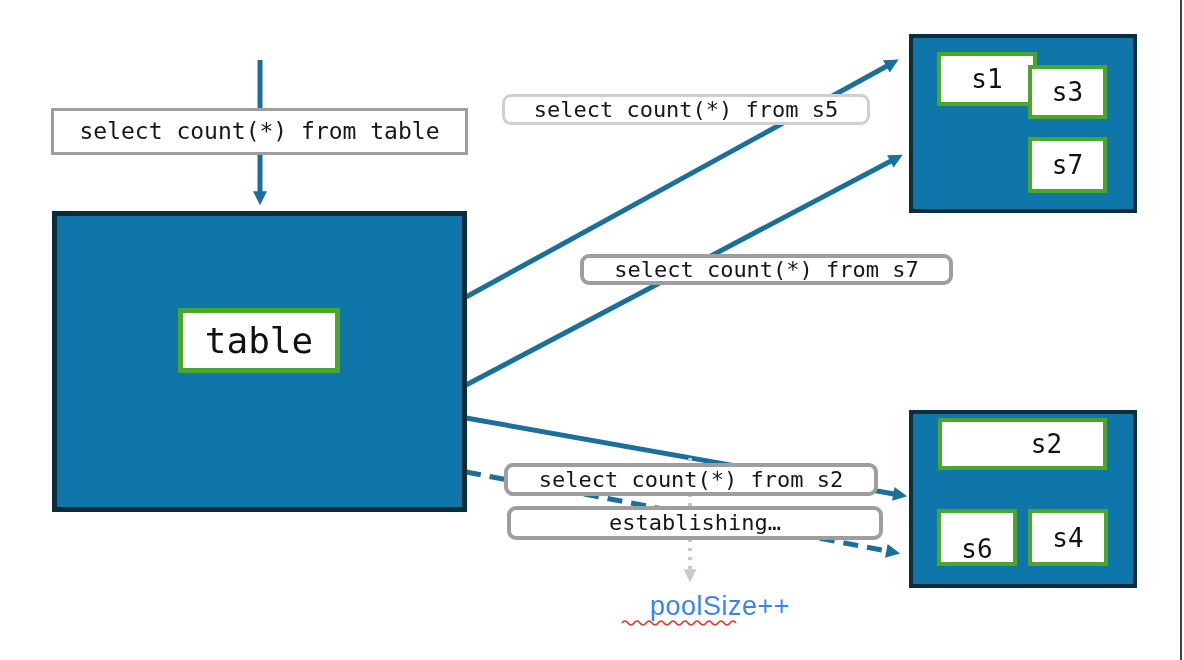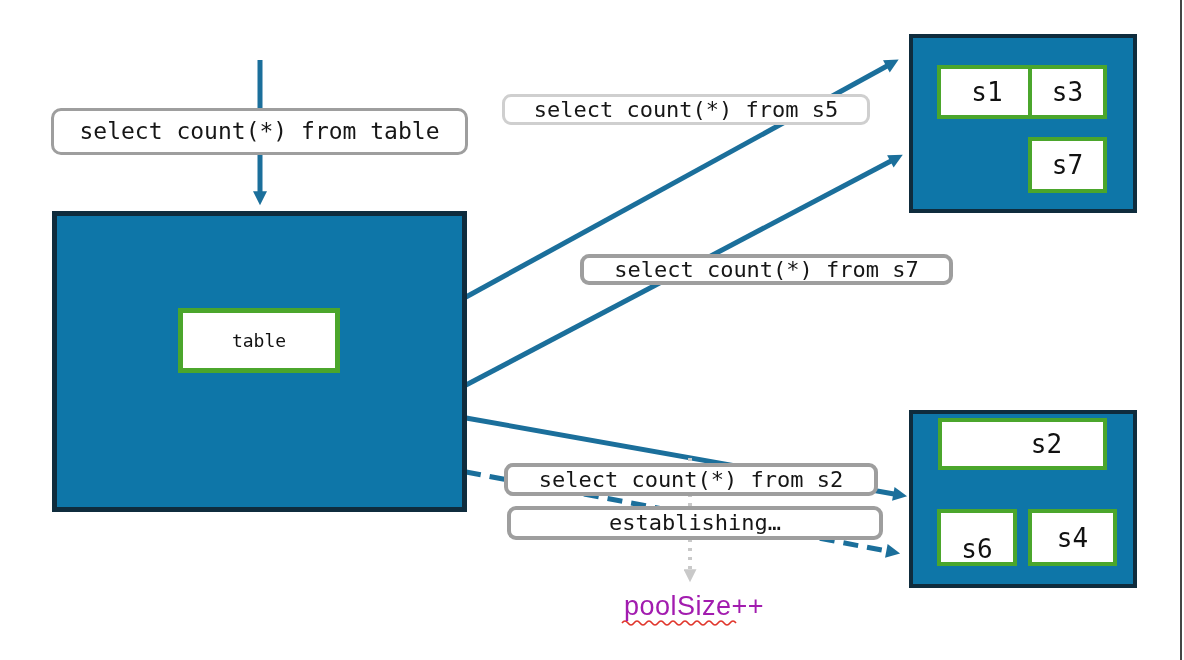--- a/index.html
+++ b/index.html
@@ -12,40 +12,40 @@
 
   .qlabel {
     position:absolute; z-index:3; background:#ffffff;
     border:4px solid #9e9e9e; border-radius:9px;
     display:flex; align-items:center; justify-content:center;
     font-family:"DejaVu Sans Mono","Liberation Mono",monospace;
     font-size:22px; line-height:1; color:#161616; white-space:nowrap;
   }
   .qlabel.light  { border-color:#cfcfcf; border-width:3px; z-index:2; }
   .qlabel.dark   { border-color:#7f7f7f; }
-  .qlabel.big    { border-width:3px; font-size:23px; border-radius:10px; }
+  .qlabel.big    { border-width:3px; font-size:23px; border-radius:0; }
 
   .group-box {
     position:absolute; z-index:2; background:#0e76a8; border:4px solid #0f2c3d;
   }
   .table-node {
     position:absolute; z-index:2; background:#0e76a8; border:5px solid #0f2c3d;
   }
   .white-node {
     position:absolute; background:#ffffff; border:4px solid #4ba62c;
     display:flex; align-items:center; justify-content:center;
     font-family:"DejaVu Sans Mono","Liberation Mono",monospace;
     font-size:26px; color:#111111; line-height:1;
   }
-  .white-node.table-label { border-width:5px; font-size:18px; }
+  .white-node.table-label { border-width:5px; font-size:36px; }
 
   .pool-annotation {
     position:absolute; z-index:2; left:598px; top:591px; width:192px;
-    text-align:center; font-family:"Liberation Sans", sans-serif;
-    font-size:27px; color:#a21caf; letter-spacing:0.5px;
+    text-align:right; font-family:"Liberation Sans", sans-serif;
+    font-size:27px; color:#3b82f6; letter-spacing:0.5px;
   }
   .edge-line {
     position:absolute; z-index:4; left:1180px; top:0; width:2px; height:660px;
     background:#454545;
   }
 </style>
 </head>
 <body>
 
 <div class="canvas">
@@ -96,39 +96,39 @@
     <span>establishing…</span>
   </div>
 
   <div class="table-node" style="left:52px; top:211px; width:415px; height:301px;">
     <div class="white-node table-label" style="left:121px; top:92px; width:162px; height:65px;">
       <span>table</span>
     </div>
   </div>
 
   <div class="group-box" style="left:909px; top:34px; width:228px; height:179px;">
-    <div class="white-node" style="left:24px; top:27px; width:100px; height:54px;">
+    <div class="white-node" style="left:24px; top:14px; width:100px; height:54px;">
       <span>s1</span>
     </div>
     <div class="white-node" style="left:115px; top:27px; width:79px; height:54px;">
       <span>s3</span>
     </div>
     <div class="white-node" style="left:115px; top:99px; width:79px; height:56px;">
       <span>s7</span>
     </div>
   </div>
 
   <div class="group-box" style="left:909px; top:410px; width:228px; height:178px;">
     <div class="white-node" style="left:25px; top:4px; width:169px; height:52px;padding-left:48px;">
       <span>s2</span>
     </div>
     <div class="white-node" style="left:24px; top:95px; width:80px; height:57px;align-items:flex-end;">
       <span>s6</span>
     </div>
-    <div class="white-node" style="left:115px; top:95px; width:89px; height:57px;">
+    <div class="white-node" style="left:115px; top:95px; width:80px; height:57px;">
       <span>s4</span>
     </div>
   </div>
 
   <div class="pool-annotation">poolSize++</div>
 
   <div class="edge-line"></div>
 
 </div>
 

